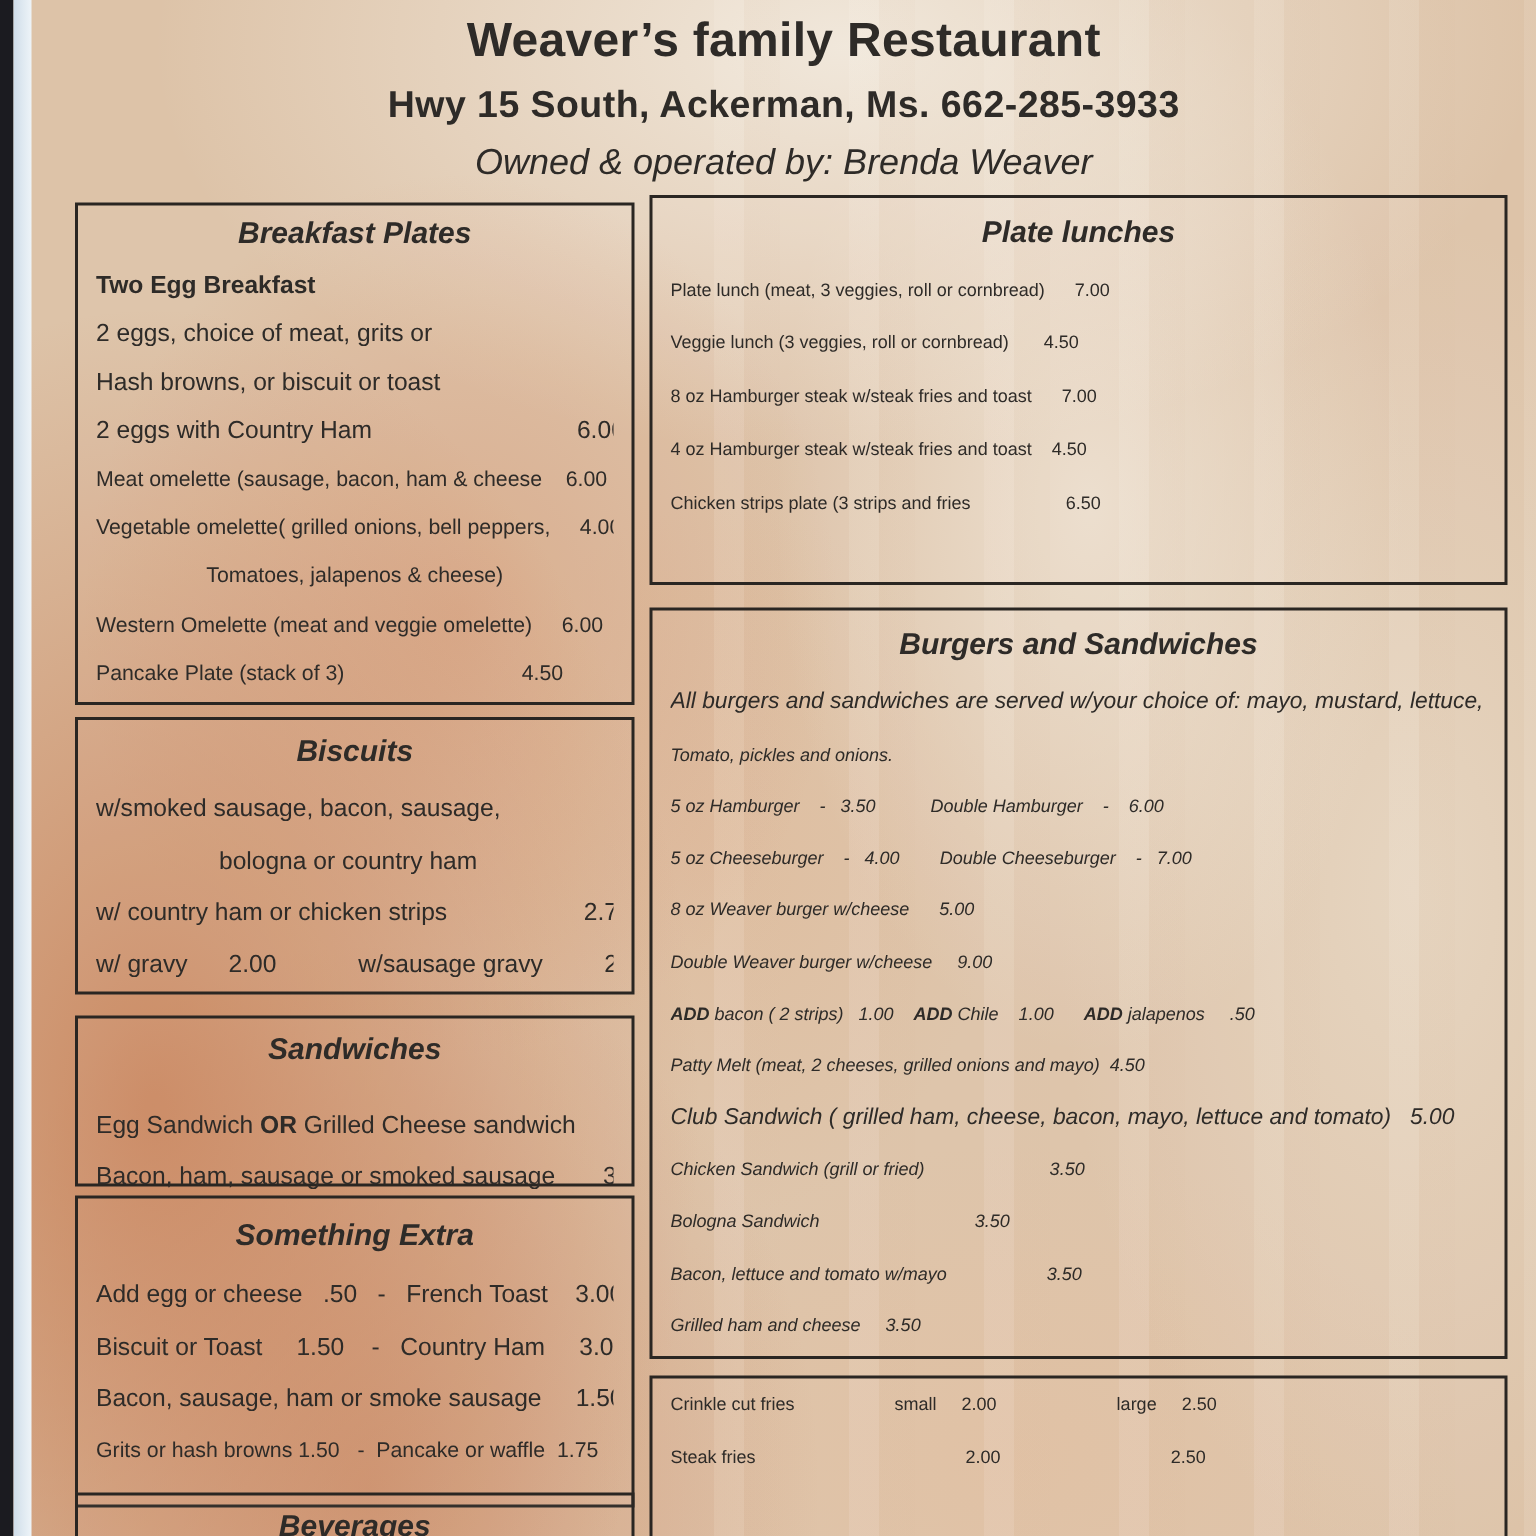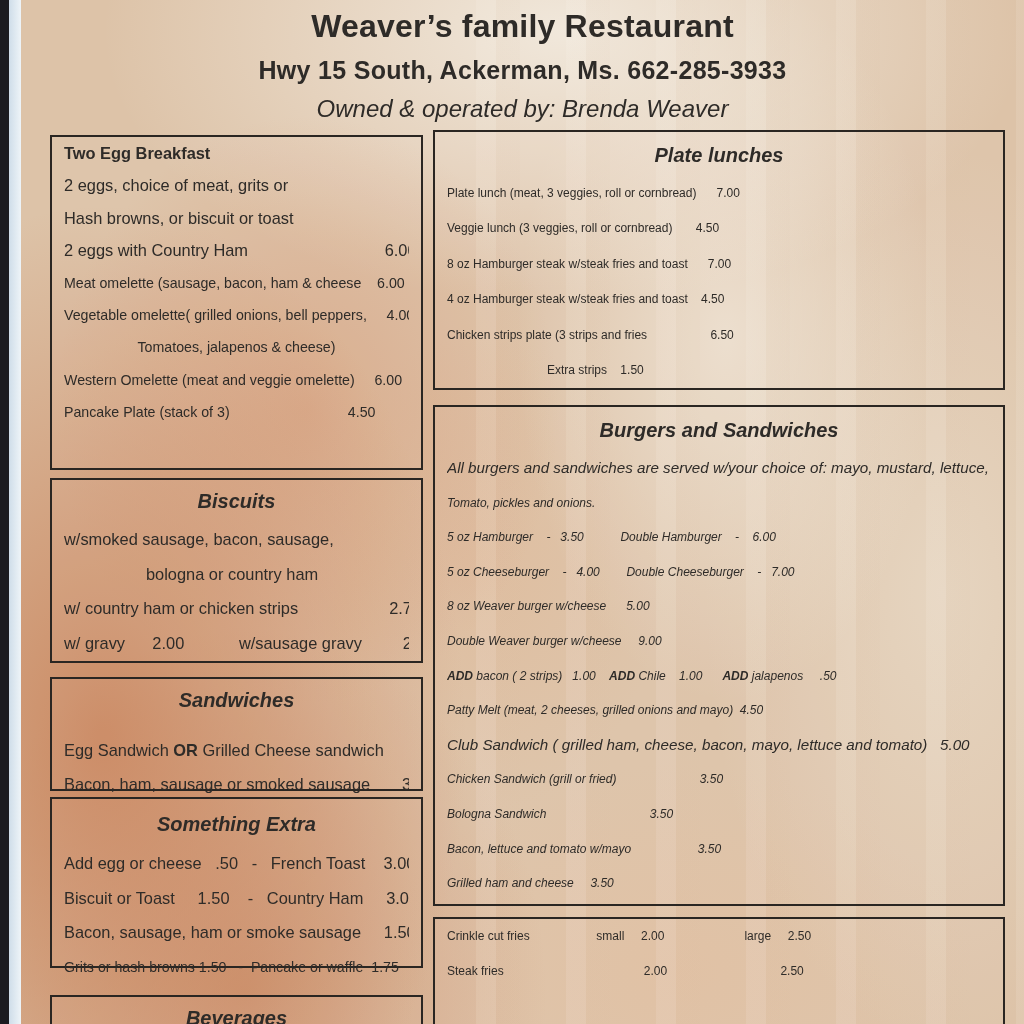--- a/index.html
+++ b/index.html
@@ -48,21 +48,21 @@
   .box-breakfast-plates .line{line-height:32.4px;}
 
   .box-biscuits{top:478px;height:185px;}
   .box-biscuits .title{margin:8px 0 8px;}
   .box-biscuits .line{line-height:34.5px;}
 
   .box-sandwiches{top:677px;height:114px;}
   .box-sandwiches .title{margin:8px 0 20px;}
   .box-sandwiches .line{line-height:34px;}
 
-  .box-something-extra{top:797px;height:171px;}
+  .box-something-extra{top:797px;height:208px;}
   .box-something-extra .title{margin:12px 0 9px;}
   .box-something-extra .line{line-height:34.5px;}
 
   .box-beverages{top:995px;height:86px;}
   .box-beverages .title{margin:8px 0 8px;}
 
   .box-plate-lunches{top:130px;height:260px;}
   .box-plate-lunches .title{margin:10px 0 8px;}
   .box-plate-lunches .line{line-height:35.4px;}
 
@@ -83,20 +83,21 @@
   <div class="edge-light"></div>
 
   <div class="header">
     <div class="h-title">Weaver’s family Restaurant</div>
     <div class="h-address">Hwy 15 South, Ackerman, Ms.  662-285-3933</div>
     <div class="h-owner">Owned &amp; operated by: Brenda Weaver</div>
   </div>
 
   <div class="col col-left">
       <div class="box box-breakfast-plates">
+        <div class="title">Breakfast Plates</div>
         <div class="line"><span class="b">Two Egg Breakfast                                            4.75</span></div>
         <div class="line"><span>2 eggs, choice of meat, grits or</span></div>
         <div class="line"><span>Hash browns, or biscuit or toast</span></div>
         <div class="line"><span>2 eggs with Country Ham                              6.00</span></div>
         <div class="line small"><span>Meat omelette (sausage, bacon, ham &amp; cheese    6.00</span></div>
         <div class="line small"><span>Vegetable omelette( grilled onions, bell peppers,     4.00</span></div>
         <div class="line center small"><span>Tomatoes, jalapenos &amp; cheese)</span></div>
         <div class="line small"><span>Western Omelette (meat and veggie omelette)     6.00</span></div>
         <div class="line small"><span>Pancake Plate (stack of 3)                              4.50</span></div>
       </div>
@@ -124,21 +125,20 @@
       </div>
     </div>
   <div class="col col-right">
       <div class="box box-plate-lunches">
         <div class="title">Plate lunches</div>
         <div class="line"><span>Plate lunch (meat, 3 veggies, roll or cornbread)      7.00</span></div>
         <div class="line"><span>Veggie lunch (3 veggies, roll or cornbread)       4.50</span></div>
         <div class="line"><span>8 oz Hamburger steak w/steak fries and toast      7.00</span></div>
         <div class="line"><span>4 oz Hamburger steak w/steak fries and toast    4.50</span></div>
         <div class="line"><span>Chicken strips plate (3 strips and fries                   6.50</span></div>
-        <div class="line"><span>                              Extra strips    1.50</span></div>
       </div>
       <div class="box box-burgers-and-sandwiches italic">
         <div class="title">Burgers and Sandwiches</div>
         <div class="line small"><span>All burgers and sandwiches are served w/your choice of: mayo, mustard, lettuce,</span></div>
         <div class="line"><span>Tomato, pickles and onions.</span></div>
         <div class="line"><span>5 oz Hamburger    -   3.50           Double Hamburger    -    6.00</span></div>
         <div class="line"><span>5 oz Cheeseburger    -   4.00        Double Cheeseburger    -   7.00</span></div>
         <div class="line"><span>8 oz Weaver burger w/cheese      5.00</span></div>
         <div class="line"><span>Double Weaver burger w/cheese     9.00</span></div>
         <div class="line"><span class="b">ADD</span><span> bacon ( 2 strips)   1.00    </span><span class="b">ADD</span><span> Chile    1.00      </span><span class="b">ADD</span><span> jalapenos     .50</span></div>

